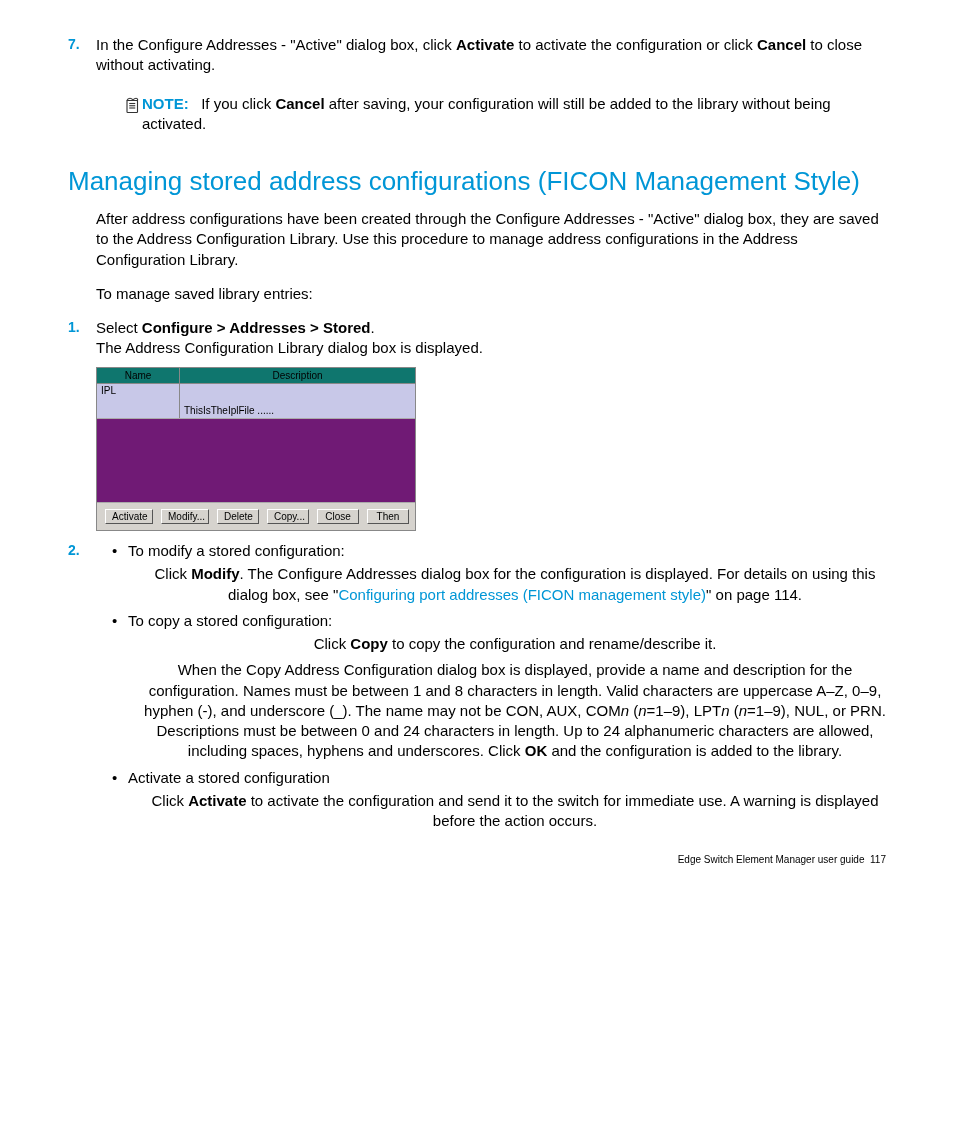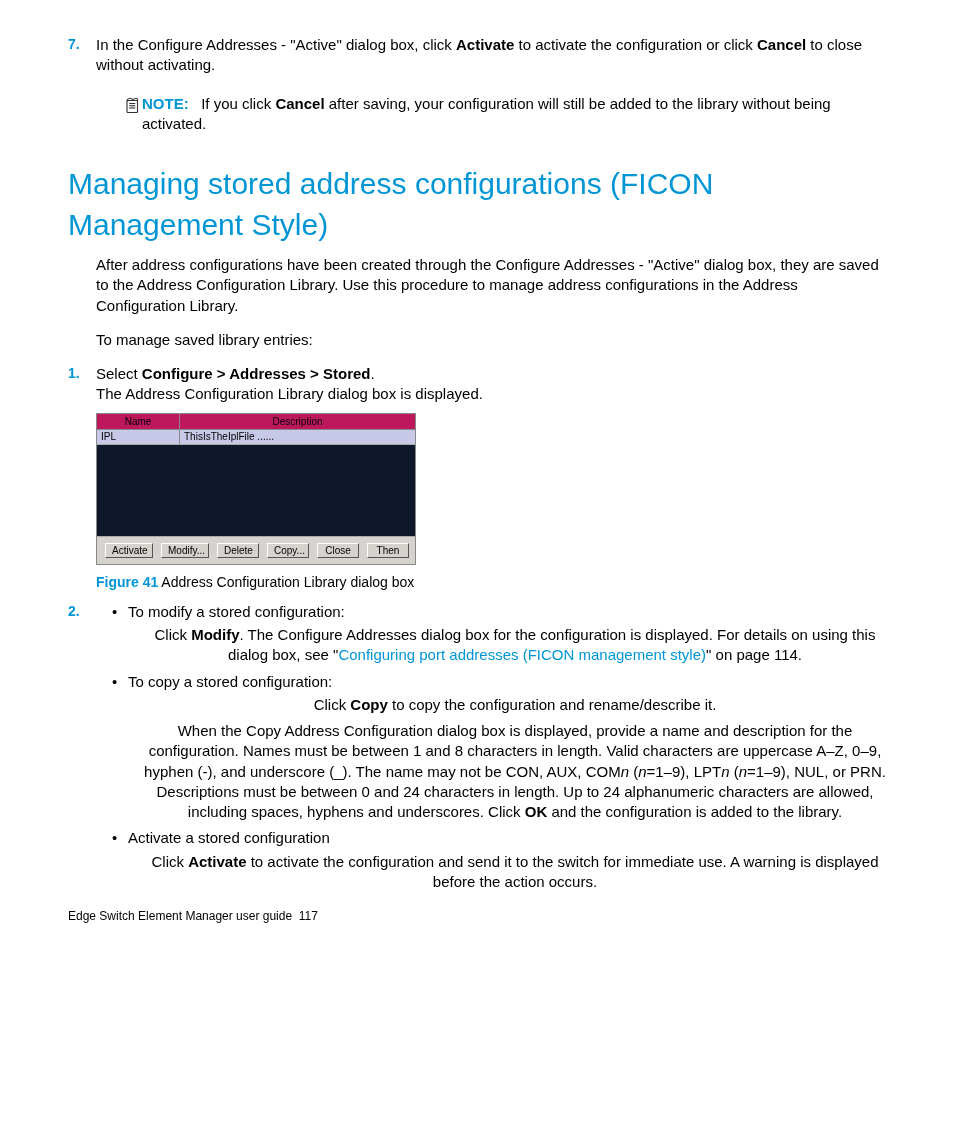--- a/index.html
+++ b/index.html
@@ -15,65 +15,65 @@
   ol.main-list { list-style: none; padding: 0; margin: 0; }
   ol.main-list > li { position: relative; padding-left: 28px; margin-bottom: 10px; }
   ol.main-list > li > .num { position: absolute; left: 0; top: 0; color: #0096d6; font-weight: bold; font-size: 14px; }
   .bold { font-weight: bold; }
   .note-block { display: flex; margin: 18px 0 10px 28px; align-items: flex-start; }
   .note-icon { flex: 0 0 auto; margin-top: 2px; }
   .note-label { color: #0096d6; font-weight: bold; }
   h2.section-heading {
     color: #0096d6;
     font-weight: normal;
-    font-size: 30px;
+    font-size: 26px;
     margin: 30px 0 10px 0;
     font-family: Arial, Helvetica, sans-serif;
   }
   .body-text { margin: 0 0 14px 0; }
   .indent1 { margin-left: 28px; }
   .dialog {
     width: 318px;
     border: 1px solid #888;
     background: #d6d3ce;
     margin: 8px 0 8px 0;
     font-family: Tahoma, Arial, sans-serif;
     font-size: 10px;
   }
-  .dialog-header { display: flex; background: #be185d; border-bottom: 1px solid #888; }
+  .dialog-header { display: flex; background: #0f766e; border-bottom: 1px solid #888; }
   .dialog-header .col { border-right: 1px solid #888; padding: 1px 4px; text-align: center; color: #000; }
   .dialog-header .col:last-child { border-right: none; }
   .dialog-header .col.name { width: 74px; text-align: center; }
   .dialog-header .col.desc { flex: 1; text-align: center; }
-  .dialog-rows { background: #0f172a; height: 106px; }
+  .dialog-rows { background: #701a75; height: 118px; }
   .dialog-row { display: flex; background: #c8c8e8; border-bottom: 1px solid #aaa; }
   .dialog-row .cell { padding: 0 4px; }
   .dialog-row .cell.name { width: 74px; border-right: 1px solid #888; }
-  .dialog-row .cell.desc { flex: 1; }
+  .dialog-row .cell.desc { flex: 1; margin-top: 20px; }
   .dialog-buttons { display: flex; gap: 8px; padding: 6px 8px; background: #d6d3ce; border-top: 1px solid #aaa; }
   .dialog-buttons button {
     font-family: Tahoma, Arial, sans-serif;
     font-size: 10px;
     background: #d6d3ce;
     border: 1px solid #555;
     border-top-color: #fff;
     border-left-color: #fff;
     padding: 1px 6px;
     cursor: pointer;
     min-width: 42px;
   }
   .dialog-buttons button.wide { min-width: 48px; }
   .figure-caption { font-size: 14px; margin: 4px 0 10px 0; }
   .figure-label { color: #0096d6; font-weight: bold; }
   ul.bullets { list-style: none; padding: 0; margin: 6px 0 0 16px; }
   ul.bullets > li { position: relative; padding-left: 16px; margin-bottom: 6px; }
   ul.bullets > li::before { content: "•"; position: absolute; left: 0; top: 0; }
   .sub-p { margin: 3px 0 6px 16px; text-align: center; }
   a.link { color: #0096d6; text-decoration: none; }
-  .footer { font-size: 12px; margin-top: 16px; }
+  .footer { text-align: right; font-size: 10px; margin-top: 22px; }
   .italic { font-style: italic; }
 </style>
 </head>
 <body>
 
 <ol class="main-list">
   <li>
     <span class="num">7.</span>
     <span>
       <span>In the Configure Addresses - "Active" dialog box, click </span><span class="bold">Activate</span><span> to activate the configuration or click </span><span class="bold">Cancel</span><span> to close without activating.</span>
@@ -125,23 +125,20 @@
       <div class="dialog-buttons">
         <button class="wide">Activate</button>
         <button class="wide">Modify...</button>
         <button>Delete</button>
         <button>Copy...</button>
         <button>Close</button>
         <button>Then</button>
       </div>
     </div>
 
-    <div class="figure-caption">
-      <span class="figure-label">Figure 41</span><span> Address Configuration Library dialog box</span>
-    </div>
   </li>
 
   <li>
     <span class="num">2.</span>
 
     <ul class="bullets">
       <li>
         <span>To modify a stored configuration:</span>
         <p class="sub-p">
           <span>Click </span><span class="bold">Modify</span><span>. The Configure Addresses dialog box for the configuration is displayed. For details on using this dialog box, see "</span><a class="link" href="#">Configuring port addresses (FICON management style)</a><span>" on page 114.</span>

